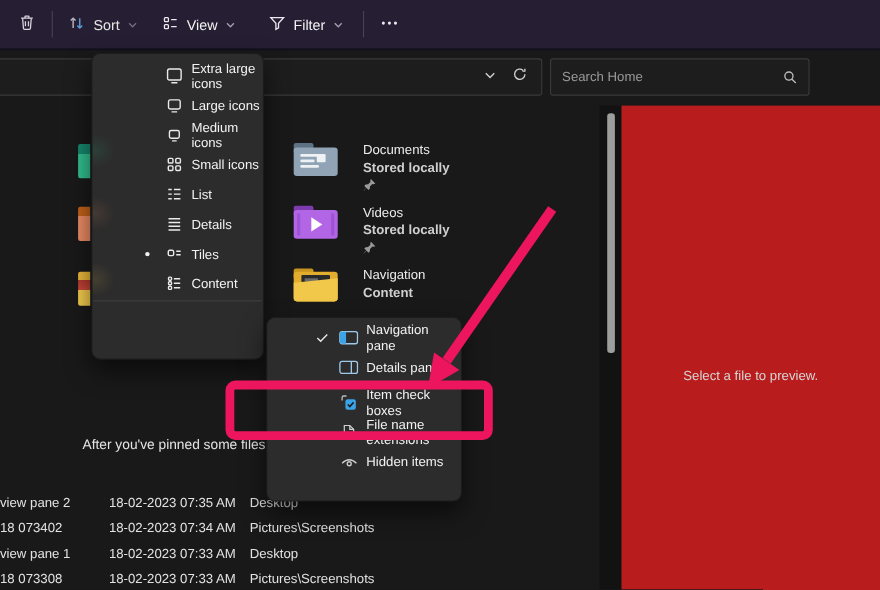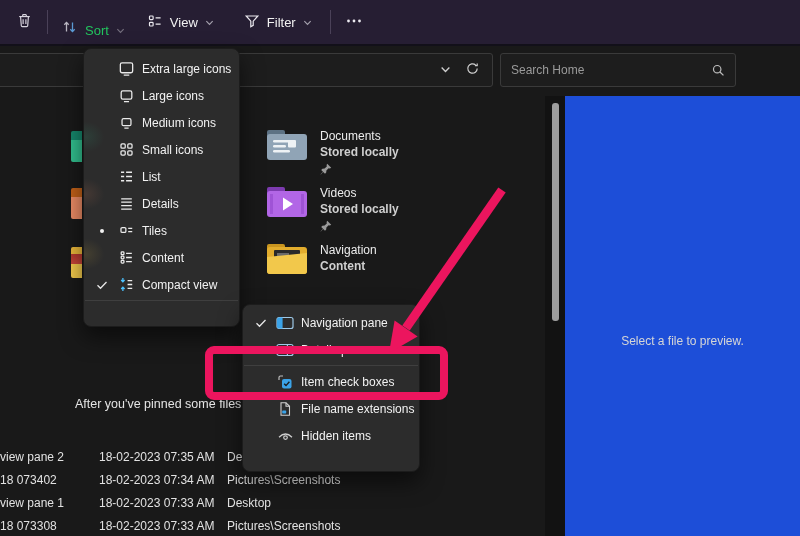--- a/index.html
+++ b/index.html
@@ -6,21 +6,21 @@
   html,body { width:800px; height:536px; background:#191919; overflow:hidden;
               font-family:"Liberation Sans", sans-serif; }
   #screen { position:relative; width:800px; height:536px; background:#191919; }
 
   
   .cmdbar { position:absolute; left:0; top:0; width:800px; height:46px;
             background:#261e33; border-bottom:2px solid #121019;
             display:flex; align-items:center; }
   .cmd-btn { display:flex; align-items:center; gap:7px; height:32px; padding:0 8px;
              border-radius:4px; color:#f2f2f2; font-size:13px; cursor:default; }
-  .cmd-btn.dim { color:#22c55e;align-items:flex-end; }
+  .cmd-btn.dim { color:#e5e5e5; }
   .vsep { width:1px; height:24px; background:#4a4158; margin:0 6px; }
   .chev { opacity:.75; }
 
   
   .addr-row { position:absolute; left:0; top:46px; width:800px; height:50px; background:#191919; }
   .addr-box { position:absolute; left:-6px; top:7px; width:499px; height:34px;
               background:#1d1d1d; border:1px solid #3a3a3a; border-radius:3px;
               display:flex; align-items:center; justify-content:flex-end; }
   .addr-icons { display:flex; align-items:center; gap:14px; padding-right:12px; }
   .search-box { position:absolute; left:500px; top:7px; width:236px; height:34px;
@@ -33,57 +33,57 @@
   .search-mag { padding-right:10px; display:flex; }
 
   
   .content { position:absolute; left:0; top:96px; width:800px; height:440px; background:#191919; }
 
   .partial-tile { position:absolute; left:71px; width:11px; height:31px; border-radius:2px 0 0 2px; }
   .pt-green  { top:35px;  background:linear-gradient(#16866b 28%, #31bd8d 28%); }
   .pt-orange { top:92px;  background:linear-gradient(#c06018 28%, #e98a64 28%); }
   .pt-yellow { top:151px; background:linear-gradient(#e8b63a 24%, #b2372e 24%, #c8473a 55%, #f1c94c 55%); }
 
-  .qa-item { position:absolute; left:266px; width:260px; height:50px; display:flex; gap:12px; }
+  .qa-item { position:absolute; left:266px; width:260px; height:50px; display:flex; gap:22px; }
   .qa-text { display:flex; flex-direction:column; gap:2px; padding-top:1px; }
   .qa-name { color:#ececec; font-size:12px; }
   .qa-sub  { color:#cfcfcf; font-size:12px;font-weight:bold; }
 
   .hint-text { position:absolute; left:75px; top:301px; color:#e4e4e4; font-size:12.5px; white-space:nowrap; }
 
   .file-row { position:absolute; left:0; height:16px; font-size:12px; color:#e2e2e2; white-space:nowrap; }
   .fr-name { position:absolute; left:0; width:92px; overflow:hidden; }
   .fr-date { position:absolute; left:99px; }
   .fr-loc  { position:absolute; left:227px; }
 
   
   .list-scroll-strip { position:absolute; left:545px; top:0; width:20px; height:440px; background:#121212; }
   .scroll-thumb { position:absolute; left:7px; top:7px; width:7px; height:218px; background:#9d9d9d; border-radius:3px; }
-  .preview { position:absolute; left:565px; top:0; width:235px; height:440px; background:#1d4ed8; }
+  .preview { position:absolute; left:565px; top:0; width:235px; height:440px; background:#b91c1c; }
   .preview-msg { position:absolute; left:0; top:238px; width:100%; text-align:center;
                  color:#d6d6d6; font-size:12px; }
 
   
   .menu { position:absolute; background:#2c2c2c; border:1px solid #1c1c1c; border-radius:8px;
           box-shadow:0 10px 22px rgba(0,0,0,.55); z-index:5; overflow:hidden; }
   #view-menu { left:83px; top:48px; width:157px; height:279px;
                background:
                  radial-gradient(26px 22px at 2px 88px,  rgba(49,189,141,.13), transparent 70%),
                  radial-gradient(26px 22px at 2px 145px, rgba(233,138,100,.13), transparent 70%),
                  radial-gradient(26px 22px at 2px 205px, rgba(241,201,76,.12), transparent 70%),
                  #2c2c2c; }
-  .menu-item { position:relative; height:27px; display:flex; align-items:center; color:#f2f2f2; font-size:12px; }
+  .menu-item { position:relative; height:27px; display:flex; align-items:center; color:#f2f2f2; font-size:12px;margin-left:32px; }
   .menu-item .mark { position:absolute; left:10px; width:16px; display:flex; justify-content:center; }
   .menu-item .mi   { position:absolute; left:33px; width:18px; display:flex; justify-content:center; }
   .menu-item .lbl  { position:absolute; left:58px; }
   .menu-sep { height:1px; background:#3f3f3f; margin:2px 1px; }
   .menu-item.hl { background:#3e3e3e; }
   .sub-arrow { position:absolute; right:12px; display:flex; }
 
-  #show-submenu { left:242px; top:304px; width:178px; height:168px; }
+  #show-submenu { left:242px; top:288px; width:178px; height:168px; }
   #show-submenu .menu-item { height:27px; }
   #show-submenu .lbl { left:58px; }
   .bullet { width:4px; height:4px; border-radius:50%; background:#f2f2f2; }
 
   
   #annotation { position:absolute; left:0; top:0; width:800px; height:536px; z-index:10; pointer-events:none; }
 </style>
 </head>
 <body>
 
@@ -356,39 +356,20 @@
       <span class="mi">
         <svg width="17" height="17" viewBox="0 0 16 16" fill="none" stroke="#eaeaea" stroke-width="1.2">
           <rect x="3" y="2.8" width="2.6" height="2.6" rx="0.8"></rect>
             <rect x="3" y="6.7" width="2.6" height="2.6" rx="0.8"></rect>
             <rect x="3" y="10.6" width="2.6" height="2.6" rx="0.8"></rect>
           <path d="M7.6 4.1 h5.4 M7.6 8 h5.4 M7.6 11.9 h5.4"></path>
         </svg>
         </span>
       <span class="lbl">Content</span>
     </div>
-    <div class="menu-item">
-      <span class="mark">
-        <svg width="12" height="12" viewBox="0 0 12 12" fill="none" stroke="#e8e8e8" stroke-width="1.3">
-            <path d="M1.5 6.2 L4.5 9.2 L10.5 3"></path>
-          </svg>
-      </span>
-      <span class="mi">
-        <svg width="17" height="17" viewBox="0 0 16 16" fill="none" stroke-width="1.2">
-          <g stroke="#4cc2ff">
-              <path d="M4.6 1.8 v3.4 M3 3.8 l1.6 1.6 1.6-1.6"></path>
-              <path d="M4.6 14.2 v-3.4 M3 12.2 l1.6-1.6 1.6 1.6"></path>
-            </g>
-          <g stroke="#eaeaea">
-              <path d="M9 4.4 h4.4 M9 8 h4.4 M9 11.6 h4.4"></path>
-            </g>
-        </svg>
-        </span>
-      <span class="lbl">Compact view</span>
-    </div>
     <div class="menu-sep"></div>
   </div>
 
   <div class="menu" id="show-submenu">
     <div style="height:4px"></div>
     <div class="menu-item">
       <span class="mark">
         <svg width="12" height="12" viewBox="0 0 12 12" fill="none" stroke="#e8e8e8" stroke-width="1.3">
             <path d="M1.5 6.2 L4.5 9.2 L10.5 3"></path>
           </svg>

